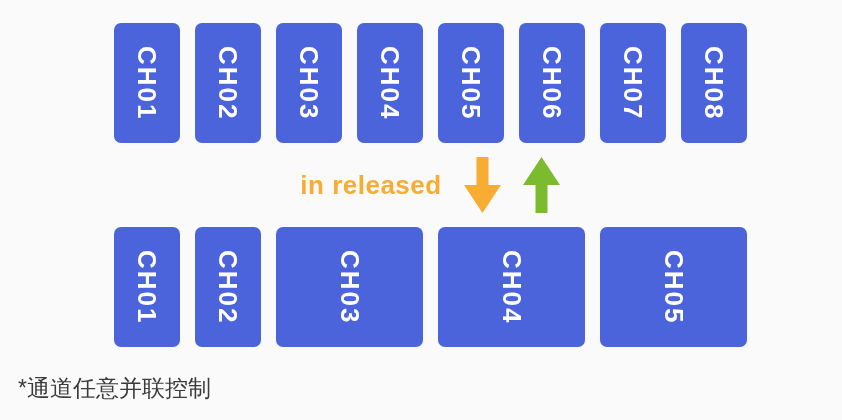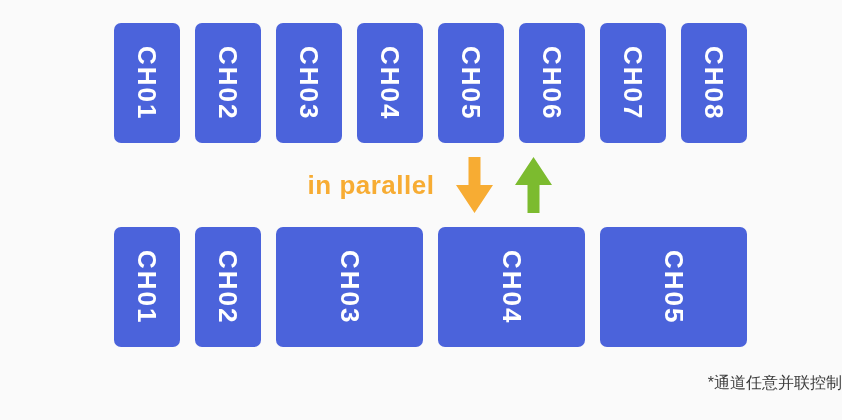--- a/index.html
+++ b/index.html
@@ -52,22 +52,22 @@
     font-weight: bold;
     letter-spacing: 0.5px;
   }
   .parallel-label { color: var(--accent-orange, #F7AC33); }
   .released-label { color: var(--accent-green, #7CBB2F); margin-left: 10px; }
   .arrow { width: 37px; height: 56px; display: block; }
   .arrow.down { color: var(--accent-orange, #F7AC33); }
   .arrow.up   { color: var(--accent-green, #7CBB2F); }
   .note {
     margin-top: 26px;
-    text-align: right;
-    font-size: 16px;
+    text-align: left;
+    font-size: 23px;
     color: var(--note-text, #3B3B3B);
   }
 </style>
 </head>
 <body>
 
 <div class="stage">
 
   <div class="row">
 
@@ -98,21 +98,21 @@
       <div class="card narrow">
         <span class="card-label">CH07</span>
       </div>
 
       <div class="card narrow">
         <span class="card-label">CH08</span>
       </div>
     </div>
 
   <div class="mid">
-    <span class="mid-label parallel-label">in parallel</span>
+    <span class="mid-label parallel-label">in released</span>
     <svg class="arrow down" viewBox="0 0 37 56" xmlns="http://www.w3.org/2000/svg" aria-hidden="true">
       <path fill="currentColor" d="M12.5,0 L24.5,0 L24.5,28 L37,28 L18.5,56 L0,28 L12.5,28 Z"></path>
     </svg>
     <svg class="arrow up" viewBox="0 0 37 56" xmlns="http://www.w3.org/2000/svg" aria-hidden="true">
       <path fill="currentColor" d="M18.5,0 L37,28 L24.5,28 L24.5,56 L12.5,56 L12.5,28 L0,28 Z"></path>
     </svg>
   </div>
 
   <div class="row">
 

